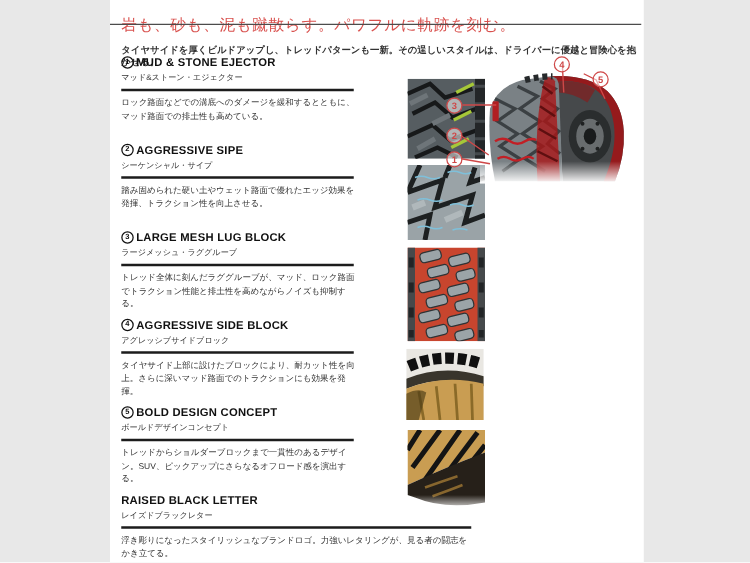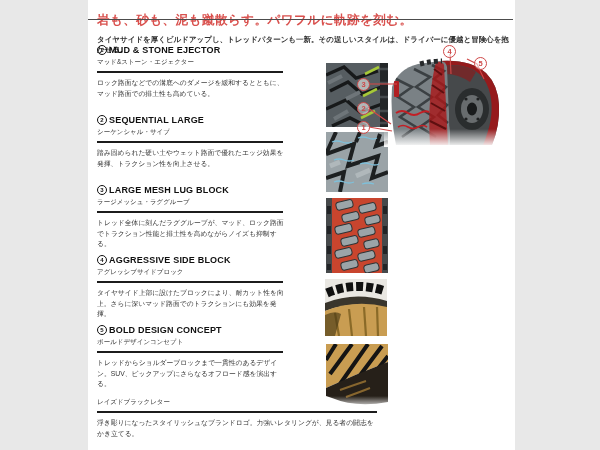--- a/index.html
+++ b/index.html
@@ -1,19 +1,19 @@
 <!DOCTYPE html>
 <html><head>
 <meta charset="utf-8">
 <style>
   html,body{margin:0;padding:0;}
   .page{position:relative;width:600px;height:450px;background:#e8e8e8;overflow:hidden;
         font-family:"Liberation Sans","DejaVu Sans",sans-serif;color:#333;}
   .panel{position:absolute;left:88px;top:0;width:427px;height:450px;background:#ffffff;}
-  .page-title{position:absolute;left:97px;top:4px;width:330px;font-size:12.5px;font-weight:bold;
+  .page-title{position:absolute;left:97px;top:4px;width:330px;font-size:12.5px;font-weight:normal;
               color:#d9514e;letter-spacing:.5px;white-space:nowrap;}
   .header-rule{position:absolute;left:88px;top:19px;width:425px;height:0;border-top:1px solid #4c4c4c;}
   .intro{position:absolute;left:97px;top:27px;width:418px;font-size:7.5px;line-height:10px;color:#333;font-weight:bold;}
 
   .feature{position:absolute;left:97px;width:190px;}
   .f0{top:45px}.f1{top:115px}.f2{top:185px}.f3{top:255px}.f4{top:325px}.f5{top:395px;width:282px;}
   .feature h3{margin:0;font-size:9px;font-weight:bold;color:#101010;letter-spacing:.2px;
               display:flex;align-items:center;gap:2px;white-space:nowrap;}
   .numc{display:inline-block;width:8px;height:8px;border:1px solid #101010;border-radius:50%;
         font-size:6px;line-height:8px;text-align:center;font-weight:bold;flex:0 0 auto;}
@@ -52,21 +52,21 @@
       <span>MUD &amp; STONE EJECTOR</span>
     </h3>
     <div class="sub">マッド&amp;ストーン・エジェクター</div>
     <div class="rule"></div>
     <p class="desc">ロック路面などでの溝底へのダメージを緩和するとともに、マッド路面での排土性も高めている。</p>
   </section>
 
   <section class="feature f1">
     <h3>
       <span class="numc">2</span>
-      <span>SEQUENTIAL LARGE</span>
+      <span>AGGRESSIVE SIPE</span>
     </h3>
     <div class="sub">シーケンシャル・サイプ</div>
     <div class="rule"></div>
     <p class="desc">踏み固められた硬い土やウェット路面で優れたエッジ効果を発揮、トラクション性を向上させる。</p>
   </section>
 
   <section class="feature f2">
     <h3>
       <span class="numc">3</span>
       <span>LARGE MESH LUG BLOCK</span>
@@ -90,20 +90,23 @@
     <h3>
       <span class="numc">4</span>
       <span>AGGRESSIVE SIDE BLOCK</span>
     </h3>
     <div class="sub">アグレッシブサイドブロック</div>
     <div class="rule"></div>
     <p class="desc">タイヤサイド上部に設けたブロックにより、耐カット性を向上。さらに深いマッド路面でのトラクションにも効果を発揮。</p>
   </section>
 
   <section class="feature f5">
+    <h3>
+      <span>RAISED BLACK LETTER</span>
+    </h3>
     <div class="sub">レイズドブラックレター</div>
     <div class="rule"></div>
     <p class="desc">浮き彫りになったスタイリッシュなブランドロゴ。力強いレタリングが、見る者の闘志をかき立てる。</p>
   </section>
 
   <figure class="thumb t0">
     <svg width="62" height="64" viewBox="0 0 62 64">
       <rect width="62" height="64" fill="#565d61"></rect>
       <path d="M0,12 L18,4 L30,15 L52,8" stroke="#17191a" stroke-width="3.4" fill="none"></path>
       <path d="M4,28 L22,19 L36,31 L58,23" stroke="#17191a" stroke-width="3.4" fill="none"></path>

